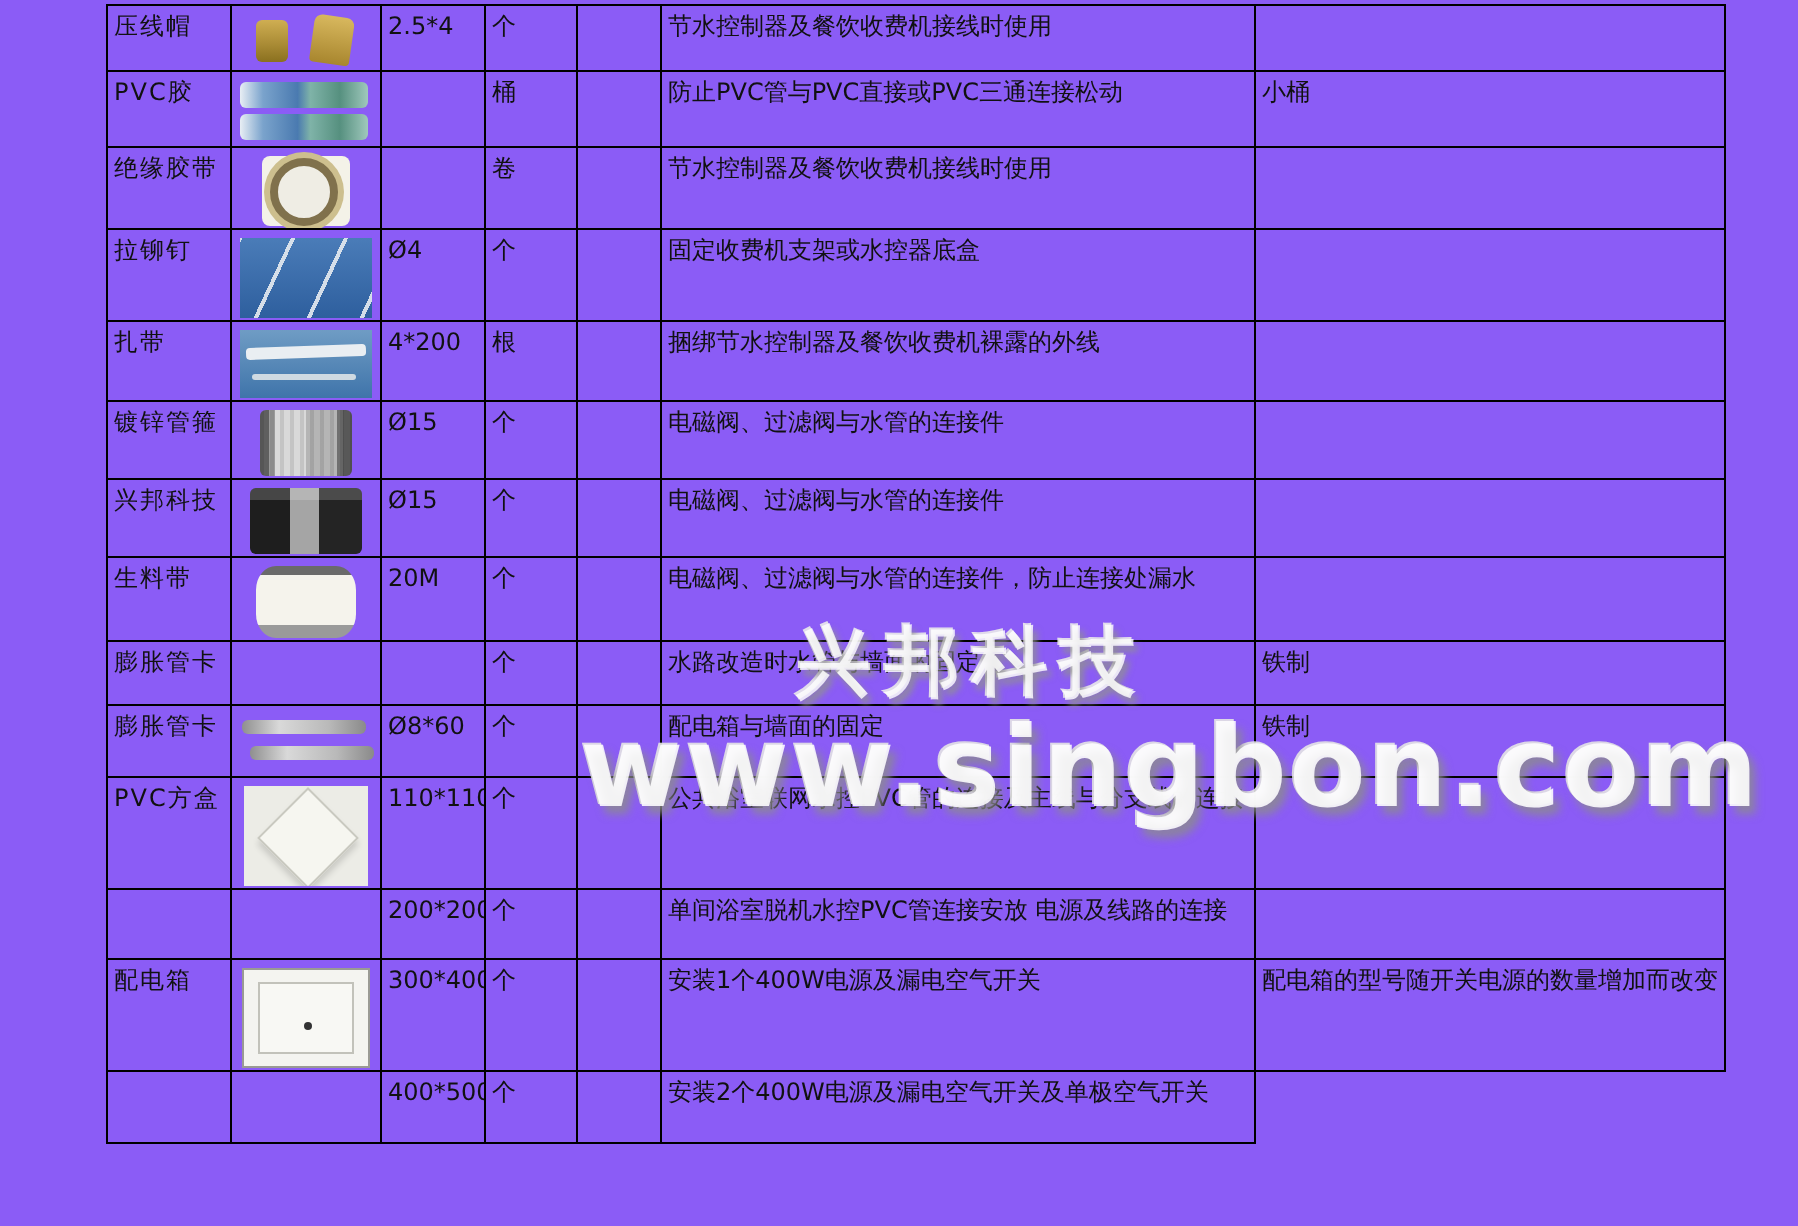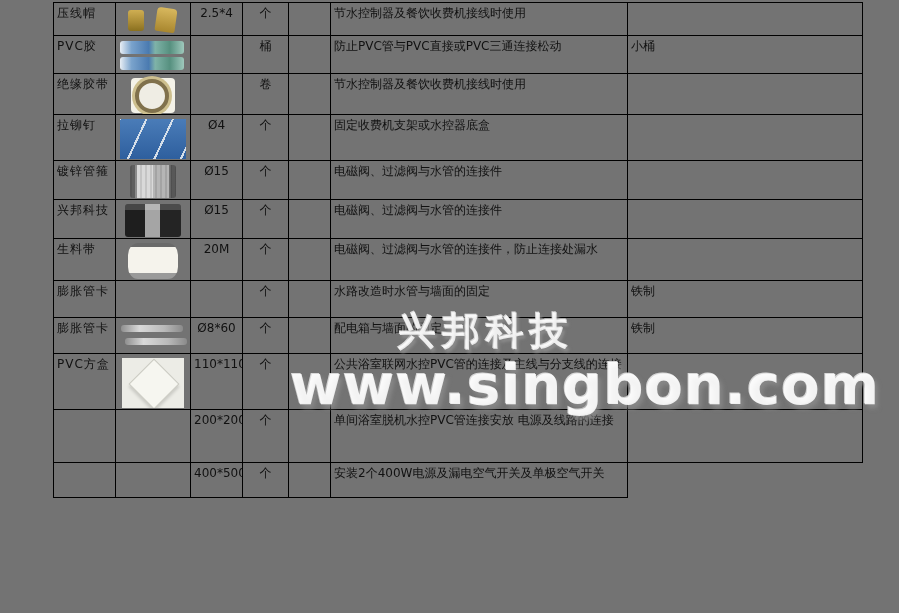--- a/index.html
+++ b/index.html
@@ -3,41 +3,41 @@
 <meta charset="utf-8">
 <style>
   html,body{margin:0;padding:0;}
   body{
     font-family:"DejaVu Sans","Liberation Sans",sans-serif;
     background:#ffffff;
   }
   .page{
     position:relative;
     width:899px;height:613px;
-    background:#737373;
+    background:#8b5cf6;
     overflow:hidden;
   }
   table.parts{
     position:absolute;left:53px;top:2px;
     width:809px;
     border-collapse:collapse;
     table-layout:fixed;
   }
   table.parts td{
     border:1px solid #000;
     vertical-align:top;
     padding:3px 3px 1px 3px;
     font-size:12px;
     color:#111;
     line-height:1.25;
     overflow:hidden;
   }
   td.c-name{padding-left:6px;letter-spacing:1px;}
   td.c-photo{text-align:center;padding:2px 1px;}
-  td.c-spec,td.c-unit{text-align:center;margin-left:48px;}
+  td.c-spec,td.c-unit{text-align:left;margin-left:48px;}
   td.c-desc,td.c-note{padding-left:5px;}
   tr:nth-child(1){height:33px}
   tr:nth-child(2){height:37px}
   tr:nth-child(3){height:36px}
   tr:nth-child(4){height:35px}
   tr:nth-child(5){height:36px}
   tr:nth-child(6){height:33px}
   tr:nth-child(7){height:32px}
   tr:nth-child(8){height:37px}
   tr:nth-child(9){height:32px}
@@ -164,20 +164,31 @@
           <td class="c-photo">
             <div class="ph ph-rivets"></div>
           </td>
           <td class="c-spec">Ø4</td>
           <td class="c-unit">个</td>
           <td class="c-blank"></td>
           <td class="c-desc">固定收费机支架或水控器底盒</td>
           <td class="c-note"></td>
         </tr>
         <tr>
+          <td class="c-name">扎带</td>
+          <td class="c-photo">
+            <div class="ph ph-cable-tie"></div>
+          </td>
+          <td class="c-spec">4*200</td>
+          <td class="c-unit">根</td>
+          <td class="c-blank"></td>
+          <td class="c-desc">捆绑节水控制器及餐饮收费机裸露的外线</td>
+          <td class="c-note"></td>
+        </tr>
+        <tr>
           <td class="c-name">镀锌管箍</td>
           <td class="c-photo">
             <div class="ph ph-coupling"></div>
           </td>
           <td class="c-spec">Ø15</td>
           <td class="c-unit">个</td>
           <td class="c-blank"></td>
           <td class="c-desc">电磁阀、过滤阀与水管的连接件</td>
           <td class="c-note"></td>
         </tr>
@@ -235,20 +246,31 @@
           <td class="c-note"></td>
         </tr>
         <tr>
           <td class="c-name"></td>
           <td class="c-photo"></td>
           <td class="c-spec">200*200</td>
           <td class="c-unit">个</td>
           <td class="c-blank"></td>
           <td class="c-desc">单间浴室脱机水控PVC管连接安放 电源及线路的连接</td>
           <td class="c-note"></td>
+        </tr>
+        <tr>
+          <td class="c-name">配电箱</td>
+          <td class="c-photo">
+            <div class="ph ph-dist-box"></div>
+          </td>
+          <td class="c-spec">300*400</td>
+          <td class="c-unit">个</td>
+          <td class="c-blank"></td>
+          <td class="c-desc">安装1个400W电源及漏电空气开关</td>
+          <td class="c-note">配电箱的型号随开关电源的数量增加而改变</td>
         </tr>
         <tr>
           <td class="c-name"></td>
           <td class="c-photo"></td>
           <td class="c-spec">400*500</td>
           <td class="c-unit">个</td>
           <td class="c-blank"></td>
           <td class="c-desc">安装2个400W电源及漏电空气开关及单极空气开关</td>
           <td class="c-note"></td>
         </tr>

